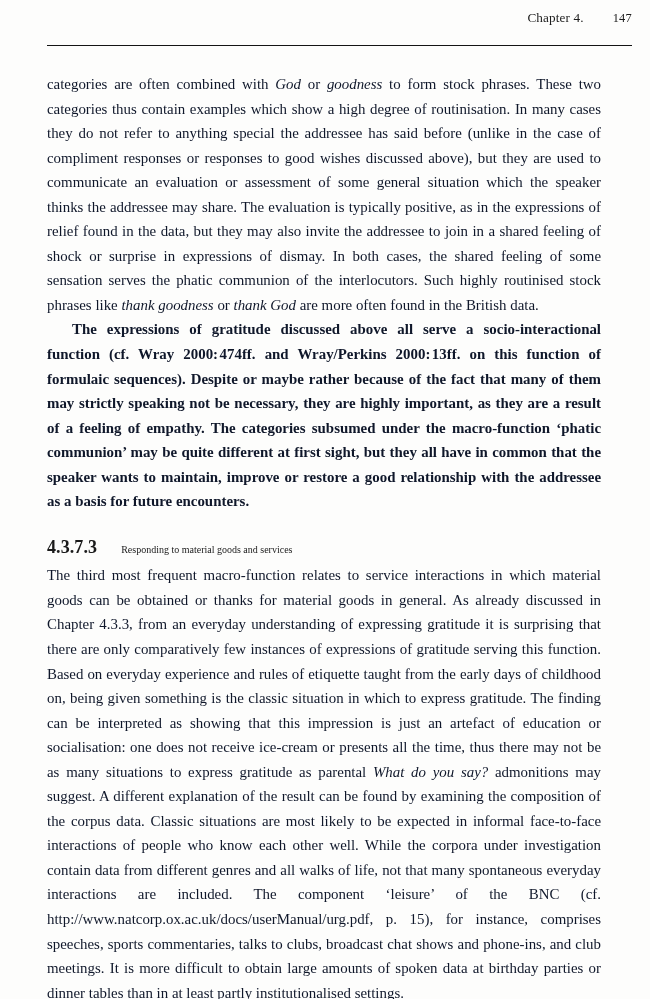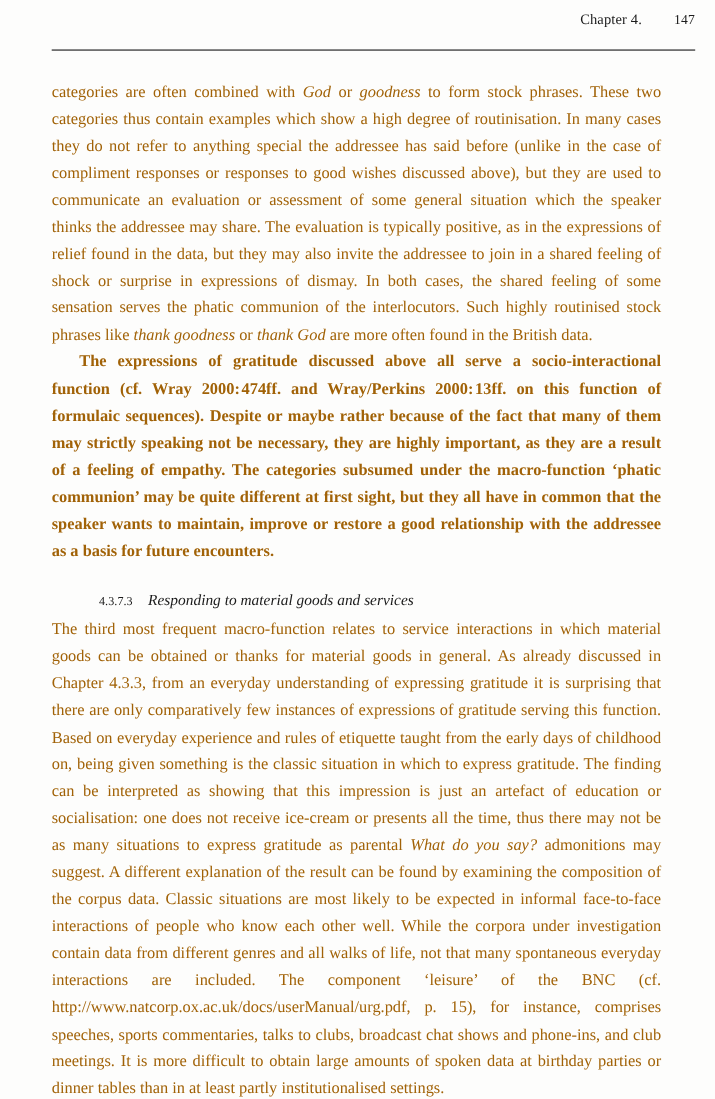--- a/index.html
+++ b/index.html
@@ -71,21 +71,21 @@
   }
 
   p.body {
     margin: 0;
     font-size: 14.9px;
     line-height: 24.55px;
     text-align: justify;
     text-justify: inter-word;
     hyphens: manual;
     -webkit-hyphens: manual;
-    color: #a16207;
+    color: #0f172a;
   }
   p.body.indent {
     text-indent: 25px;
     font-weight: bold;
   }
   p.body.noindent {
     text-indent: 0;
   }
 
   
@@ -102,29 +102,27 @@
     margin: 0;
     padding-top: 22.5px;
     padding-bottom: 2px;
     font-size: 14.9px;
     line-height: 22px;
     display: flex;
     align-items: baseline;
     white-space: nowrap;
   }
   .sec-num {
-    font-weight: 400;
-    font-size: 11px;
+    font-weight: 700;
+    font-size: 18px;
     letter-spacing: 0.005em;
-    margin-left: 43px;
   }
   .sec-title {
-    font-style: italic;
-    font-size: 14px;
-    margin-left: 14px;
+    font-size: 10px;
+    margin-left: 24px;
   }
   .after-heading {
     margin-top: 3px;
   }
 </style>
 </head>
 <body>
 
 <div class="page">
 

